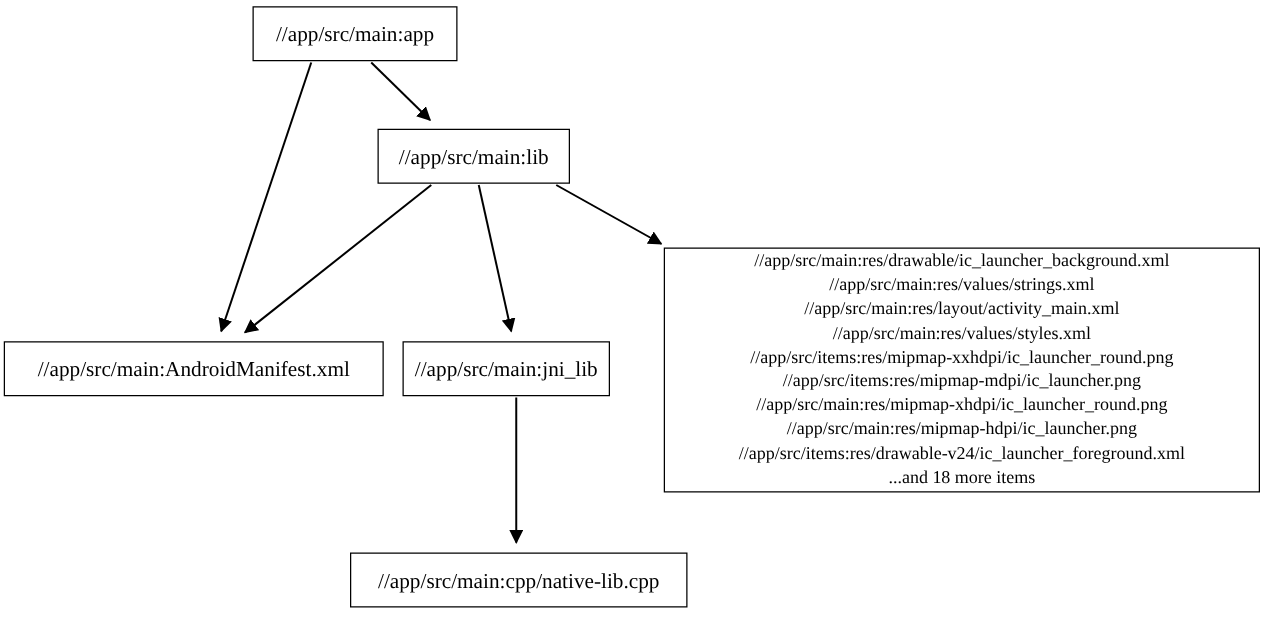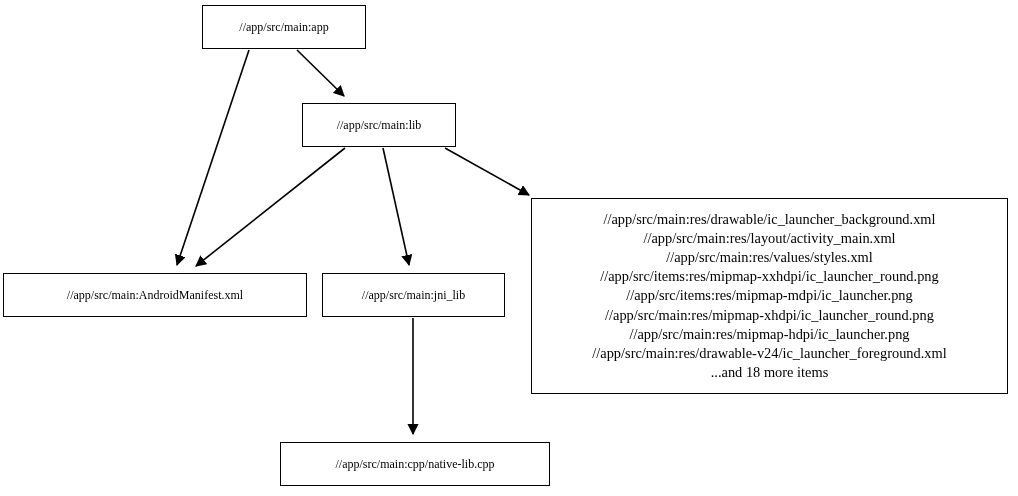--- a/index.html
+++ b/index.html
@@ -26,40 +26,40 @@
   .node {
     position: absolute;
     box-sizing: border-box;
     border: 1px solid #000000;
     background: #ffffff;
     color: #000000;
     display: flex;
     align-items: center;
     justify-content: center;
     text-align: center;
-    font-size: 12px;
+    font-size: 17px;
     line-height: 1.0;
     white-space: nowrap;
   }
   .node-multiline {
     white-space: normal;
     line-height: 19.2px;
     font-size: 14.4px;
     padding: 3px 0;
   }
   .node-multiline .line {
     display: block;
     white-space: nowrap;
   }
 
   
   #node-app        { left: 202px; top: 5px;   width: 164px; height: 44px; }
   #node-lib        { left: 302px; top: 103px; width: 154px; height: 44px; justify-content: center; }
   #node-manifest   { left: 3px;   top: 273px; width: 304px; height: 44px; }
-  #node-jni        { left: 322px; top: 273px; width: 183px; height: 44px; }
+  #node-jni        { left: 322px; top: 273px; width: 166px; height: 44px; }
   #node-res        { left: 531px; top: 198px; width: 477px; height: 196px; }
   #node-cpp        { left: 280px; top: 442px; width: 270px; height: 44px; }
 </style>
 </head>
 <body>
 
 <div id="canvas">
 
   <svg id="edge-layer" viewBox="0 0 1018 496" width="1018" height="496">
     <defs>
@@ -93,27 +93,28 @@
     <span>//app/src/main:AndroidManifest.xml</span>
   </div>
 
   <div class="node" id="node-jni">
     <span>//app/src/main:jni_lib</span>
   </div>
 
   <div class="node node-multiline" id="node-res">
     <div>
       <span class="line">//app/src/main:res/drawable/ic_launcher_background.xml</span>
+      <span class="line">//app/src/main:res/values/strings.xml</span>
       <span class="line">//app/src/main:res/layout/activity_main.xml</span>
       <span class="line">//app/src/main:res/values/styles.xml</span>
       <span class="line">//app/src/items:res/mipmap-xxhdpi/ic_launcher_round.png</span>
       <span class="line">//app/src/items:res/mipmap-mdpi/ic_launcher.png</span>
       <span class="line">//app/src/main:res/mipmap-xhdpi/ic_launcher_round.png</span>
       <span class="line">//app/src/main:res/mipmap-hdpi/ic_launcher.png</span>
-      <span class="line">//app/src/main:res/drawable-v24/ic_launcher_foreground.xml</span>
+      <span class="line">//app/src/items:res/drawable-v24/ic_launcher_foreground.xml</span>
       <span class="line">...and 18 more items</span>
     </div>
   </div>
 
   <div class="node" id="node-cpp">
     <span>//app/src/main:cpp/native-lib.cpp</span>
   </div>
 
 </div>
 

